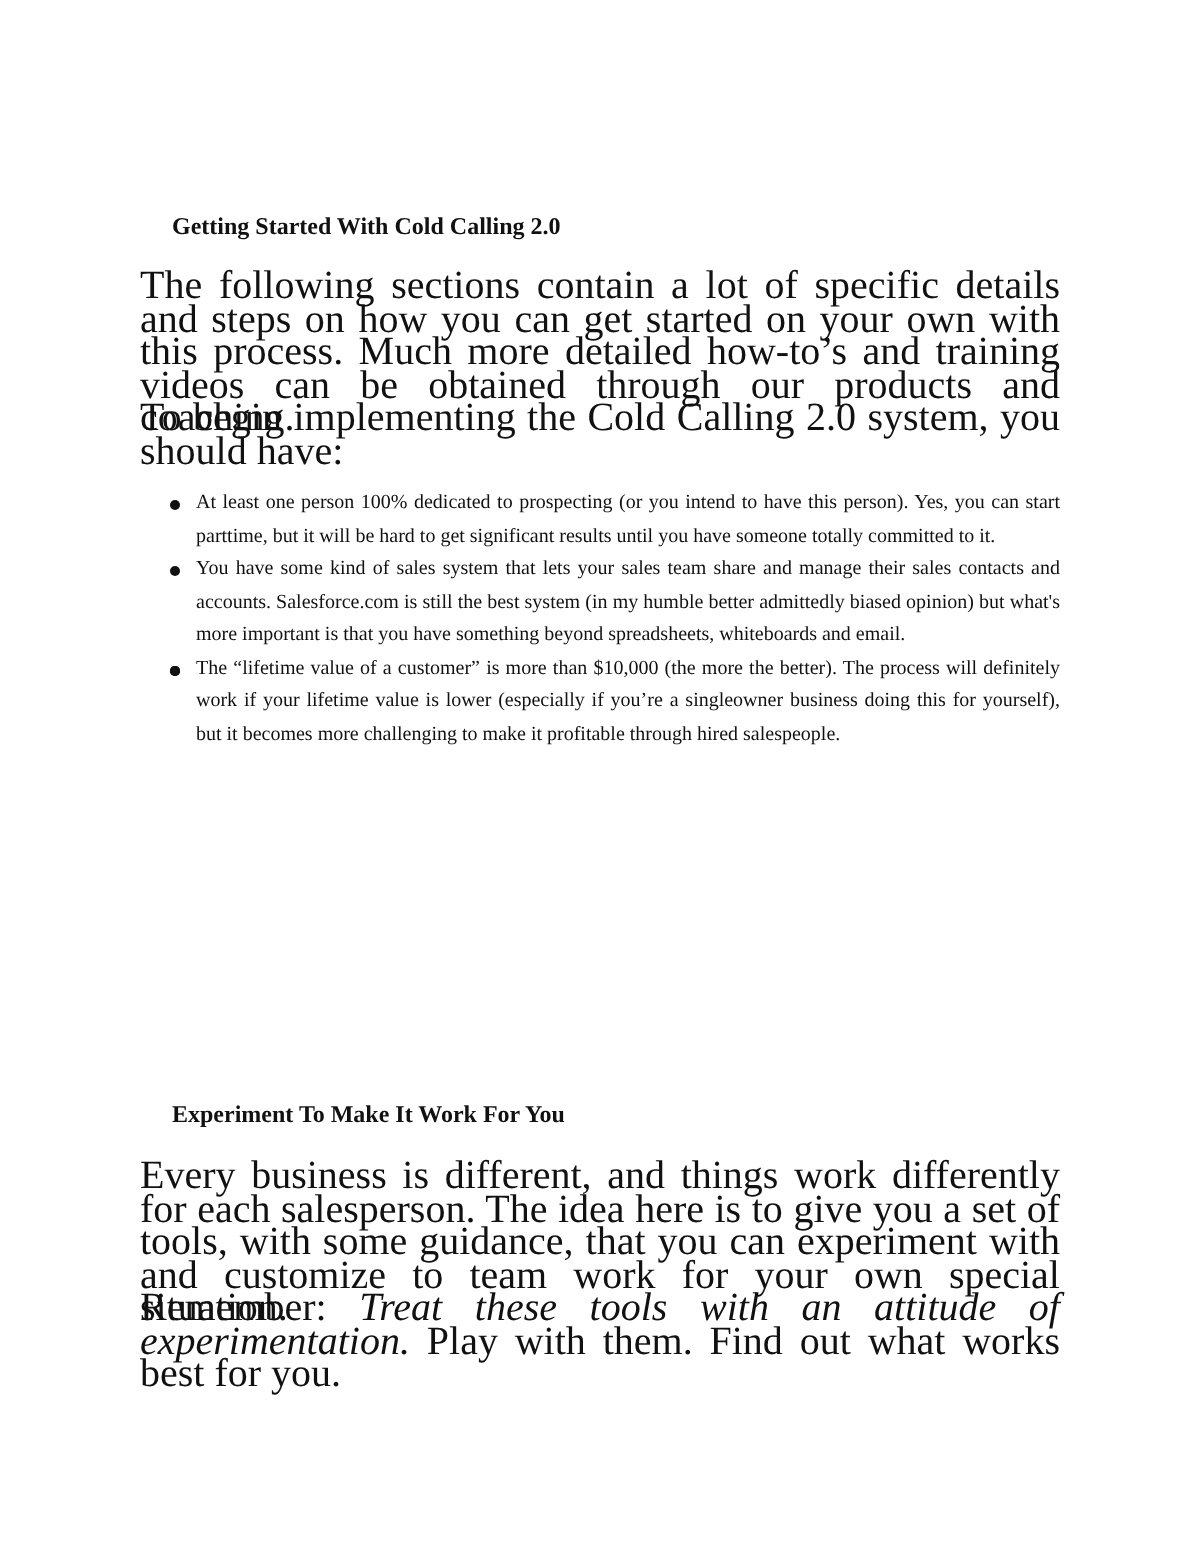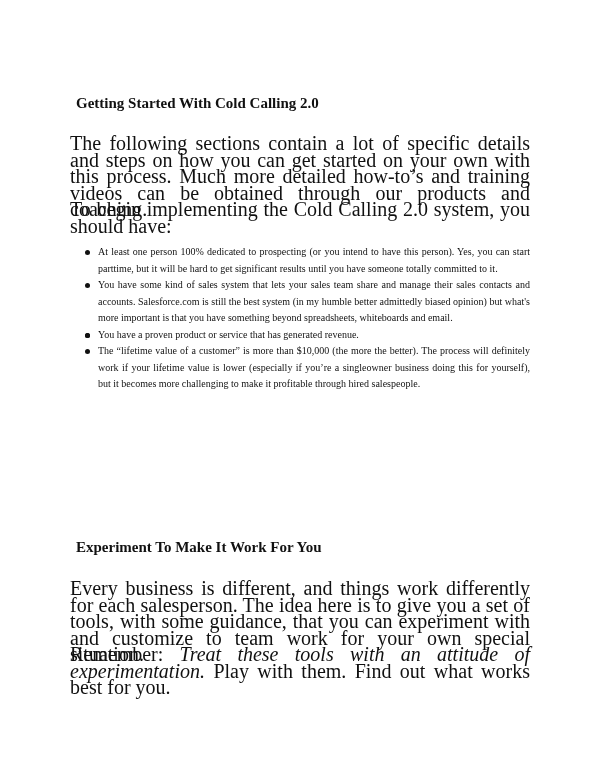--- a/index.html
+++ b/index.html
@@ -17,22 +17,22 @@
     }
     .page {
       position: absolute;
       left: 70px;
       top: 0;
       width: 460px;
     }
     h2 {
       font-family: "Liberation Serif", serif;
       font-weight: bold;
-      font-size: 15px;
-      margin: 6px;
+      font-size: 12px;
+      margin: 16px;
       line-height: 22px;
       position: absolute;
       left: 0;
       white-space: nowrap;
     }
     p {
       margin: 0;
       font-size: 20px;
       line-height: 16.5px;
       text-align: justify;
@@ -84,21 +84,20 @@
     </li>
     <li>
       <span class="bullet"></span>
       <span>You have some kind of sales system that lets your sales team share and manage their sales contacts and accounts. Salesforce.com is still the best system (in my humble better admittedly biased opinion) but what's more important is that you have something beyond spreadsheets, whiteboards and email.</span>
     </li>
     <li>
       <span class="bullet"></span>
     </li>
     <li>
       <span class="bullet"></span>
-      <span>You have a proven product or service that has generated revenue.</span>
     </li>
     <li>
       <span class="bullet"></span>
       <span>The “lifetime value of a customer” is more than $10,000 (the more the better). The process will definitely work if your lifetime value is lower (especially if you’re a singleowner business doing this for yourself), but it becomes more challenging to make it profitable through hired salespeople.</span>
     </li>
   </ul>
 
   <h2 style="top:530px;">Experiment To Make It Work For You</h2>
 
   <p style="top:580px;">Every business is different, and things work differently for each salesperson. The idea here is to give you a set of tools, with some guidance, that you can experiment with and customize to team work for your own special situation.</p>

